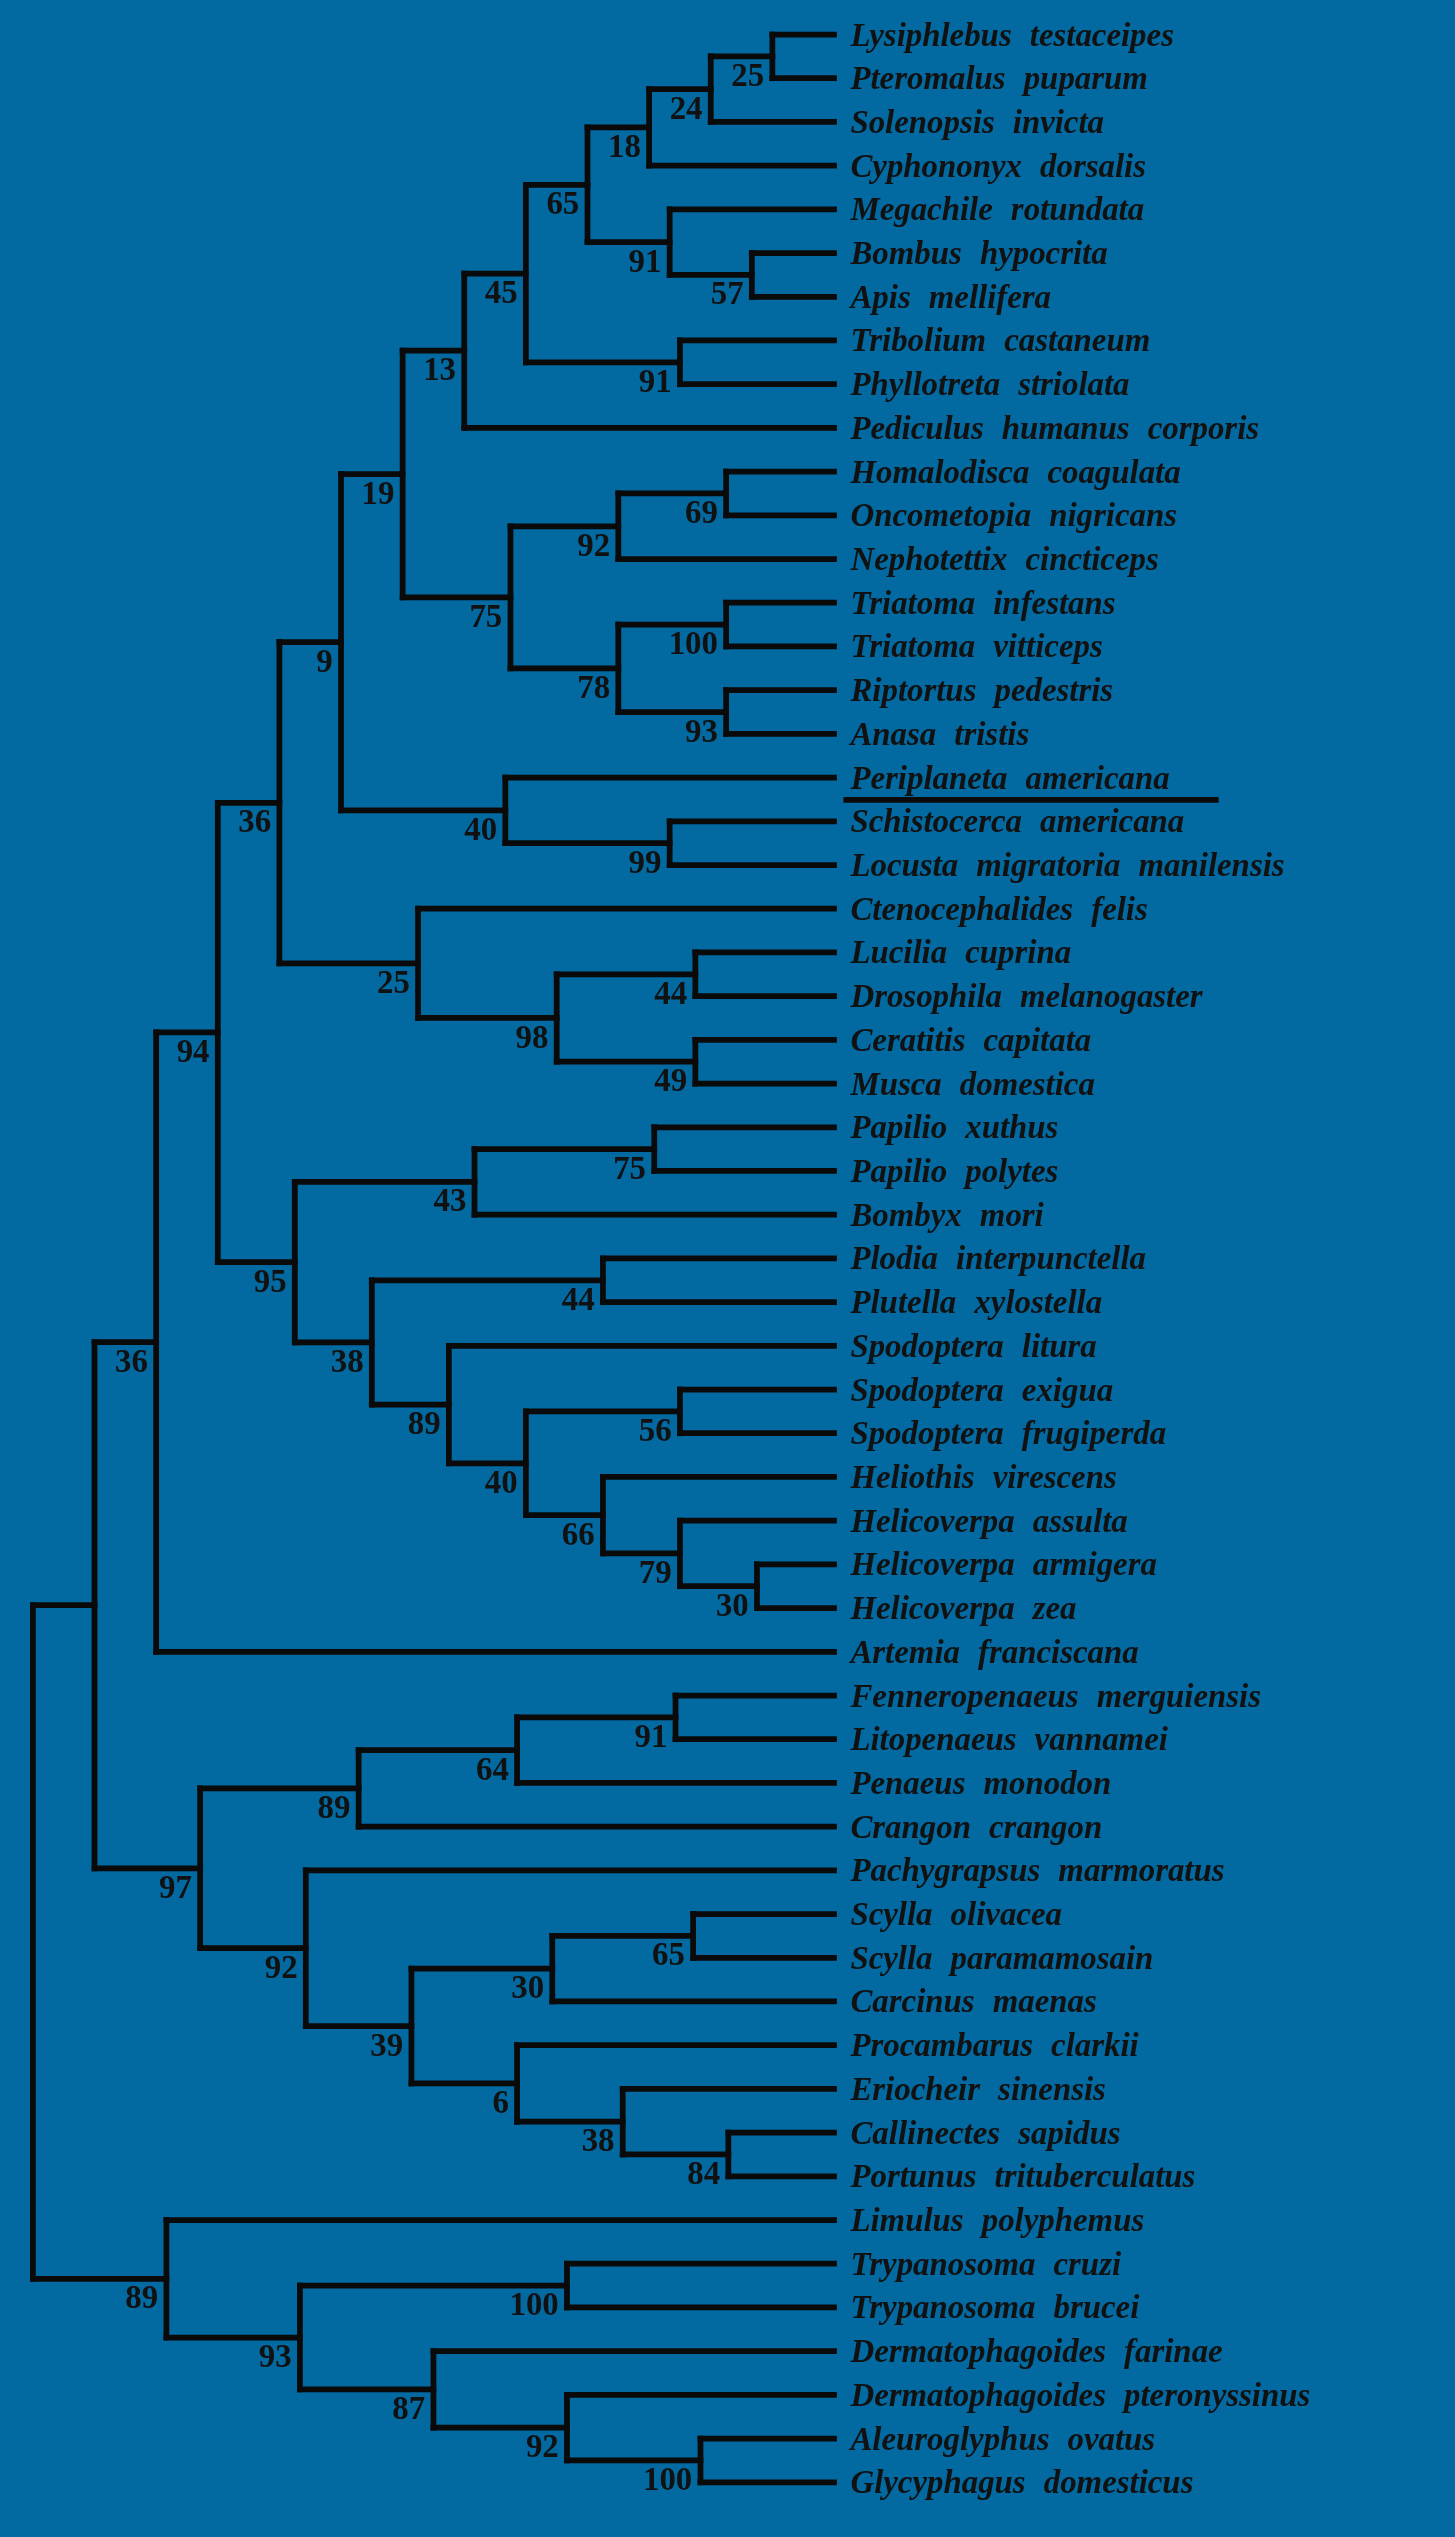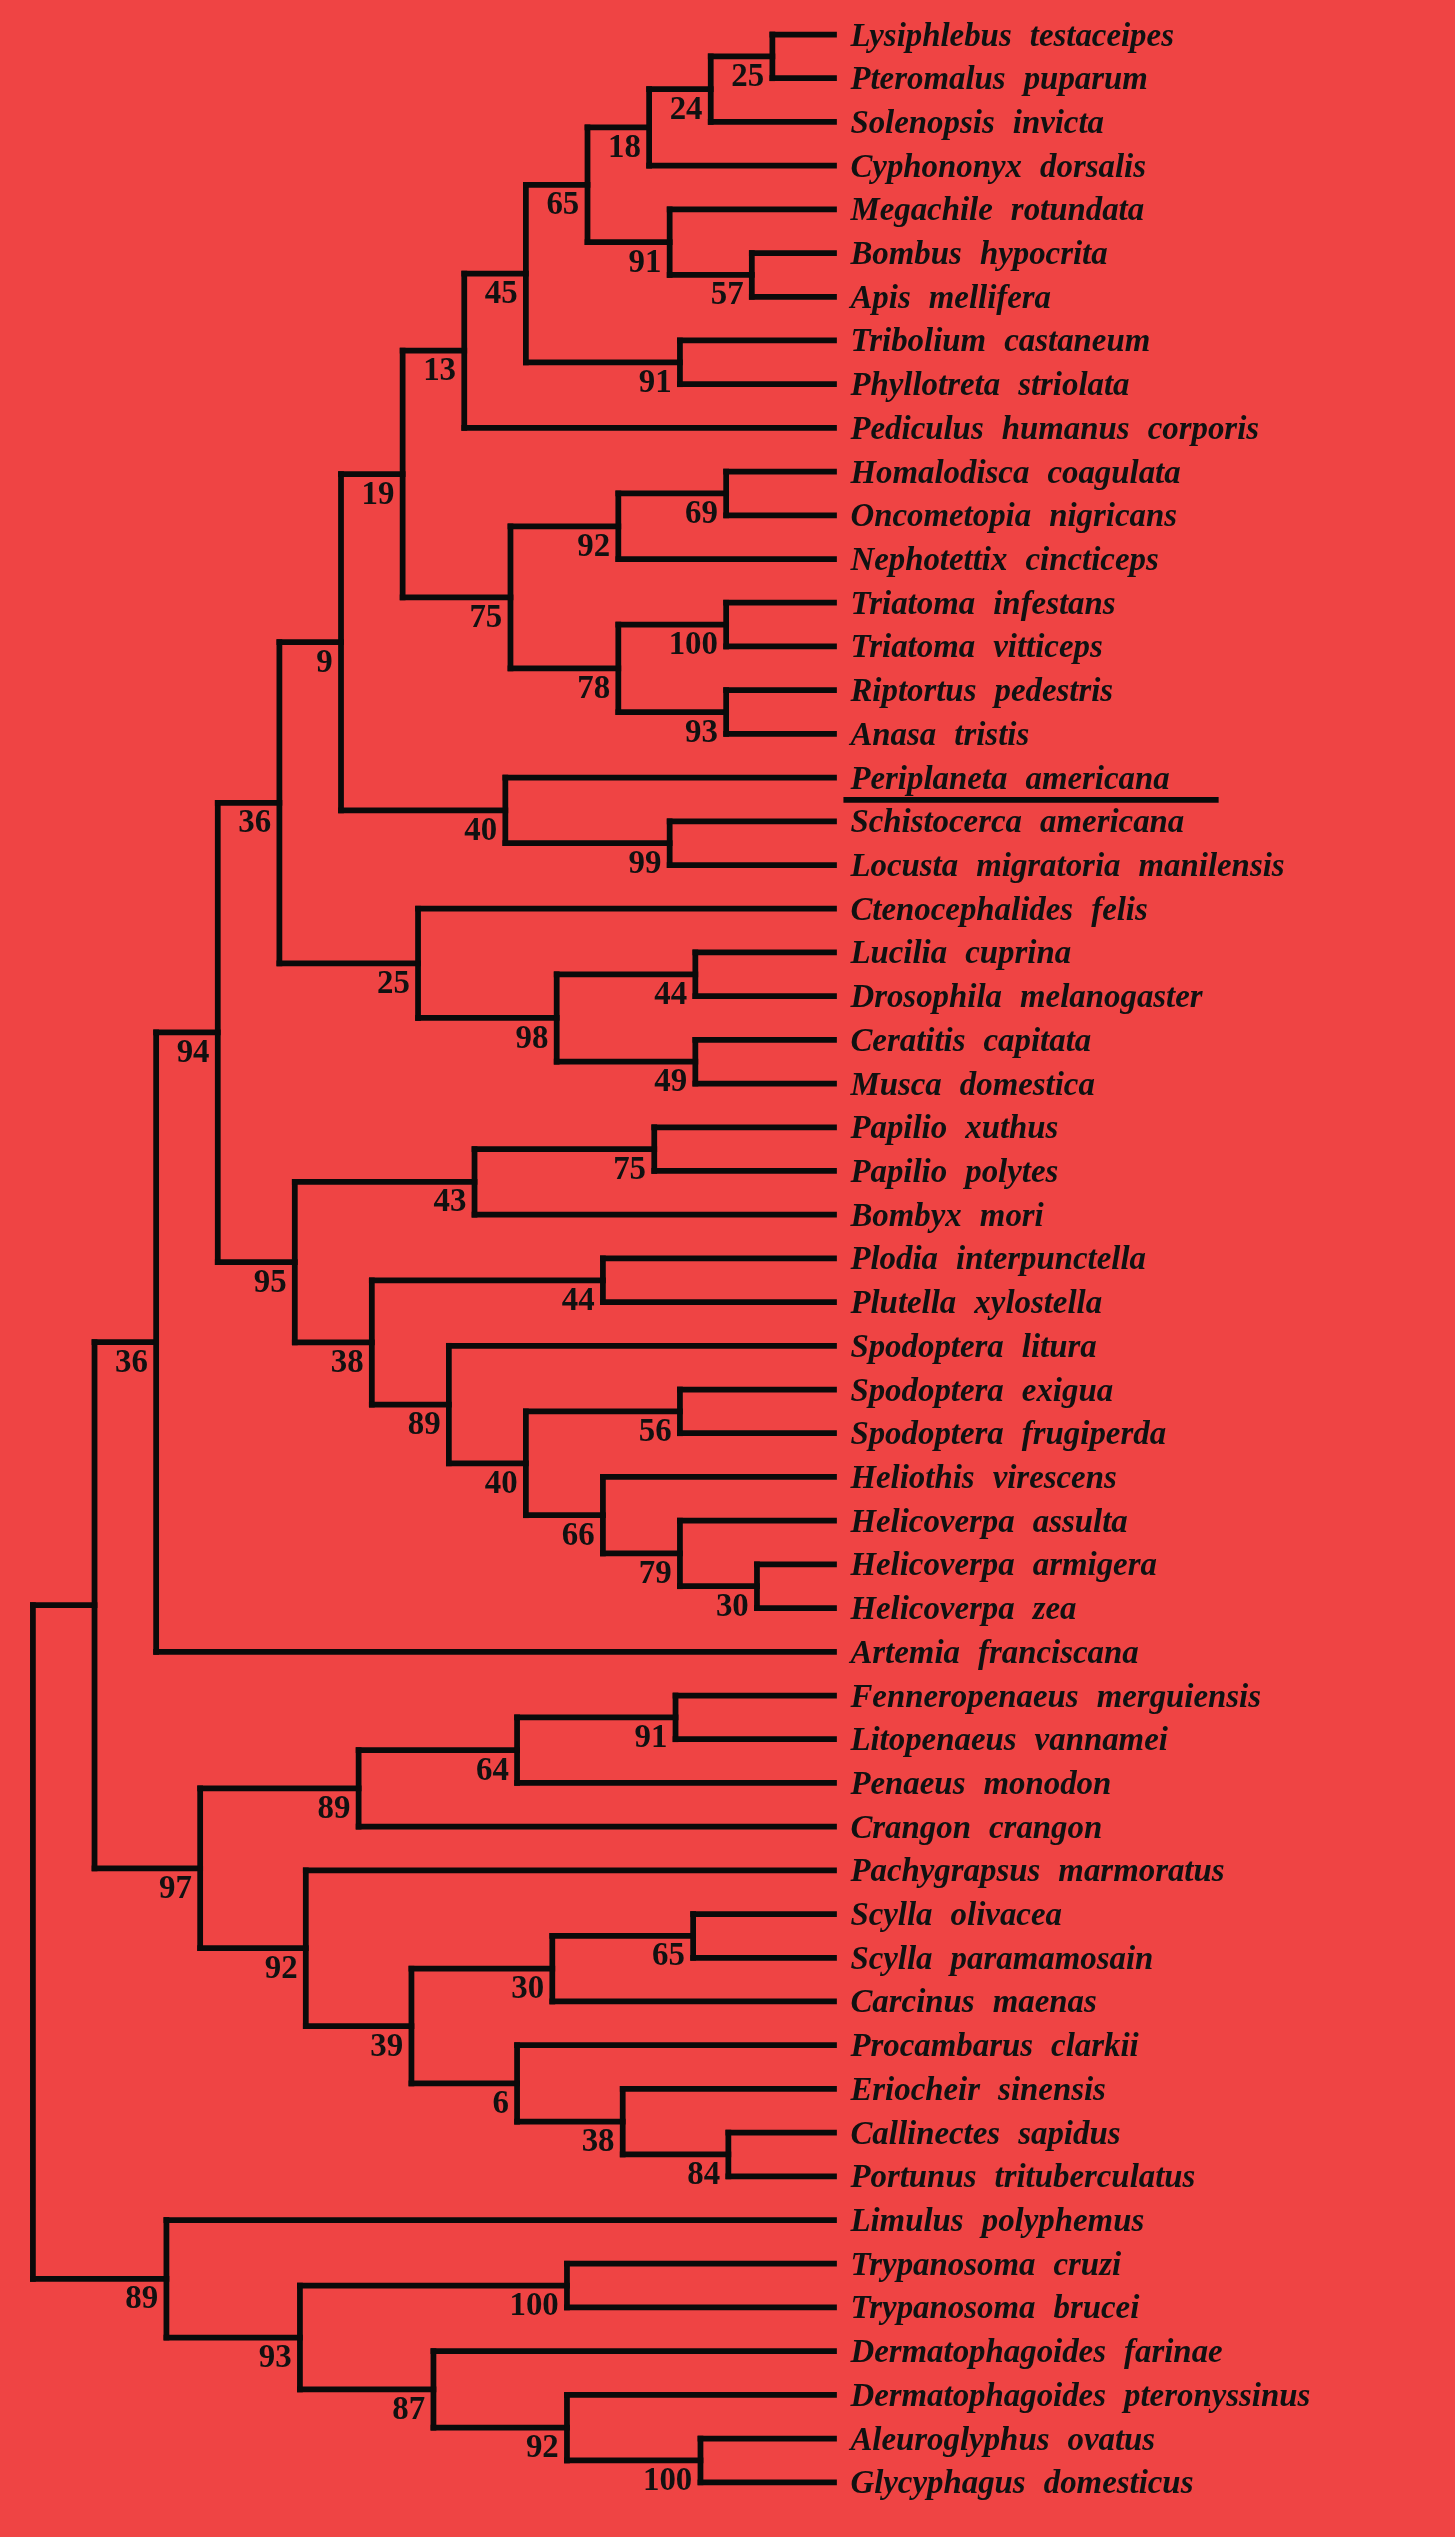--- a/index.html
+++ b/index.html
@@ -1,19 +1,19 @@
 <!DOCTYPE html>
 <html style="font-size:13px"><head>
 <meta charset="utf-8">
 <style>
   html,body{margin:0;padding:0;background:#ffffff;}
   .figure-wrap{
     position:relative;
     width:1456px;height:2538px;
-    background:#ef4444;
+    background:#0369a1;
     overflow:hidden;
   }
   svg text{
     font-family:"Liberation Serif","DejaVu Serif",serif;
   }
   .species-label{
     font-size:40px;
     font-style:italic;
     font-weight:bold;
     fill:#111111;

